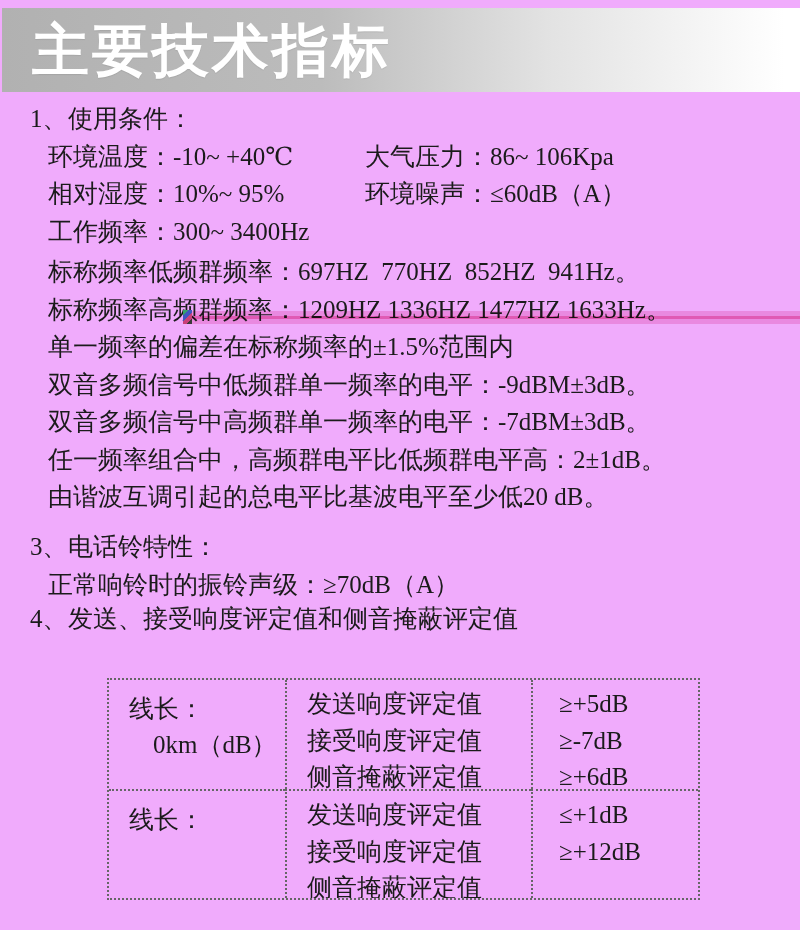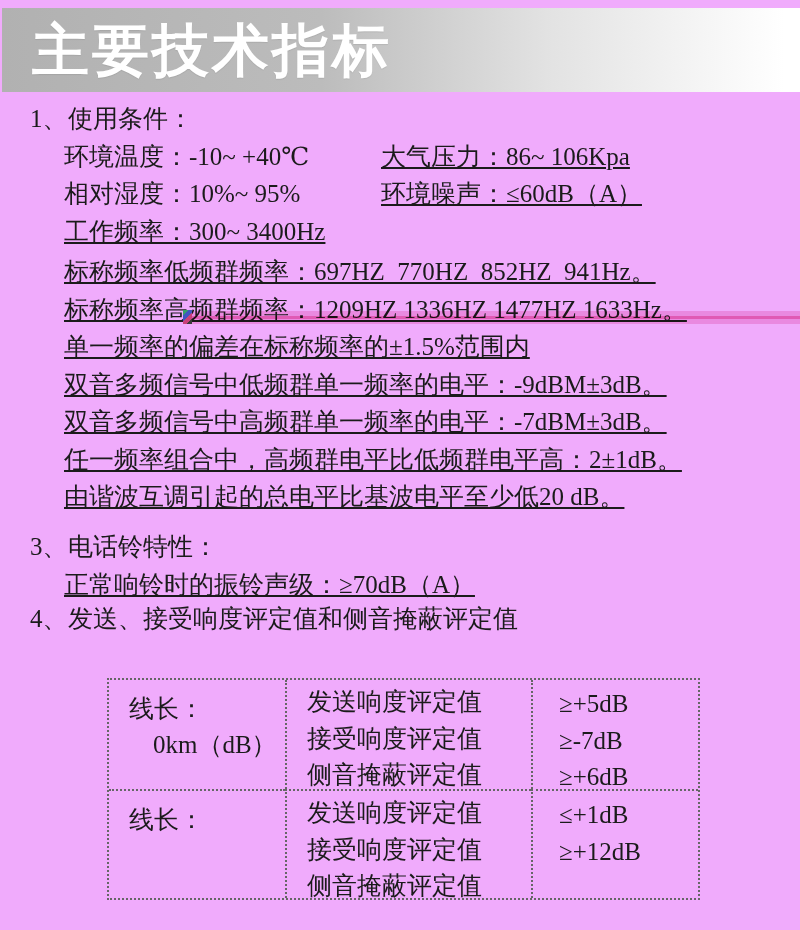--- a/index.html
+++ b/index.html
@@ -19,21 +19,21 @@
   .banner-text {
     font-family:"Liberation Sans","DejaVu Sans",sans-serif;
     font-weight:bold; font-size:57px; line-height:1;
     color:#ffffff; letter-spacing:3px; padding-left:30px;
     text-shadow:0 1px 1px rgba(0,0,0,0.08);
   }
   
   .sec { position:absolute; left:30px; width:768px; font-size:25px; line-height:37.5px; }
   .line { white-space:pre; }
   .num  { display:inline-block; width:38px; }
-  .indent { margin-left:34px;text-decoration:underline; }
+  .indent { margin-left:18px; }
   .colL { display:inline-block; width:317px; }
   .sec1 { top:100px; }
   .sec2 { top:253px; }
   .sec3 { top:528px; }
   .sec4 { top:600px; }
   
   .band {
     position:absolute; left:183px; top:311px; width:617px; height:13px;
     background:#f8cde3; mix-blend-mode:multiply; pointer-events:none;
   }
@@ -47,21 +47,21 @@
     position:absolute; left:107px; top:678px;
     border:2px dotted #666;
     display:grid; grid-template-columns:176px 246px 167px; grid-auto-rows:109px;
     font-size:25px;
   }
   .cell { overflow:hidden; }
   .bl { border-left:2px dotted #666; }
   .bt { border-top:2px dotted #666; }
   .cell-len { padding:11px 0 0 20px; line-height:36px; }
   .cell-len .val { display:block; margin-left:24px; white-space:pre; }
-  .cell-metrics { padding:6px 0 0 20px; line-height:36.5px;font-family:Liberation Mono, monospace; }
+  .cell-metrics { padding:6px 0 0 20px; line-height:36.5px; }
   .cell-values  { padding:6px 0 0 26px; line-height:36.5px; }
   .cell div, .cell span { white-space:pre; }
 </style>
 </head>
 <body>
 
 <div class="page">
 
   <div class="banner">
     <span class="banner-text">主要技术指标</span>

